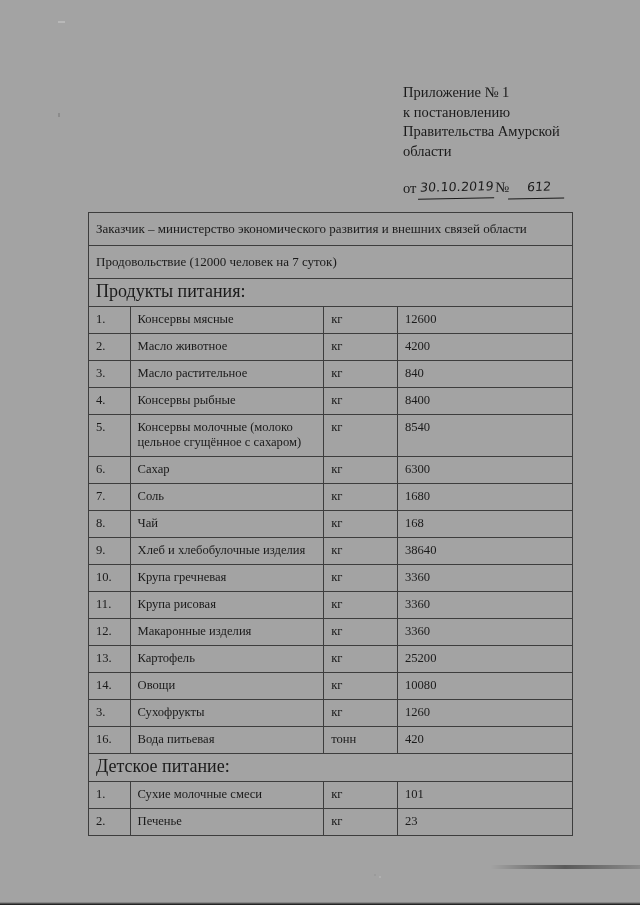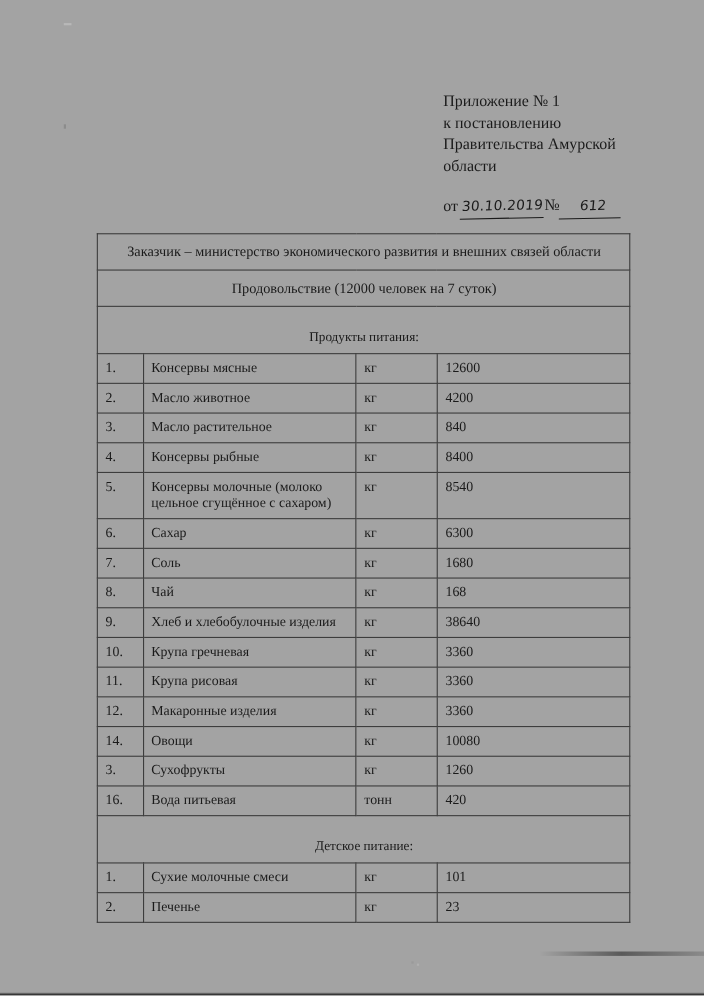--- a/index.html
+++ b/index.html
@@ -101,28 +101,28 @@
     padding: 5px 6px 6px 7px;
     vertical-align: top;
     line-height: 15px;
   }
   td.c-num    { width: 30px;  text-align: left; padding-left: 6px; }
   td.c-name   { width: 200px; }
   td.c-unit   { width: 67px; margin-left: 47px;  }
   td.c-qty    { width: 188px; }
 
   td.band {
-    text-align: center;
+    text-align: left;
     padding-top: 7px;
     padding-bottom: 8px;
     font-size: 13px;
     margin-left: 10px;
   }
   td.band.tall { padding-top: 8px; padding-bottom: 9px; }
-  td.band.sub  { font-size: 12px; padding-top: 20px; padding-bottom: 7px; }
+  td.band.sub  { font-size: 18px; padding-top: 5px; padding-bottom: 7px; }
 </style>
 </head>
 <body>
 
 <div class="page">
 
   <div class="speck s1"></div>
   <div class="speck s2"></div>
   <div class="speck s3"></div>
   <div class="speck s4"></div>
@@ -218,20 +218,26 @@
           <td class="c-unit">кг</td>
           <td class="c-qty">3360</td>
         </tr>
       <tr>
           <td class="c-num">12.</td>
           <td class="c-name">Макаронные изделия</td>
           <td class="c-unit">кг</td>
           <td class="c-qty">3360</td>
         </tr>
       <tr>
+          <td class="c-num">13.</td>
+          <td class="c-name">Картофель</td>
+          <td class="c-unit">кг</td>
+          <td class="c-qty">25200</td>
+        </tr>
+      <tr>
           <td class="c-num">14.</td>
           <td class="c-name">Овощи</td>
           <td class="c-unit">кг</td>
           <td class="c-qty">10080</td>
         </tr>
       <tr>
           <td class="c-num">3.</td>
           <td class="c-name">Сухофрукты</td>
           <td class="c-unit">кг</td>
           <td class="c-qty">1260</td>

